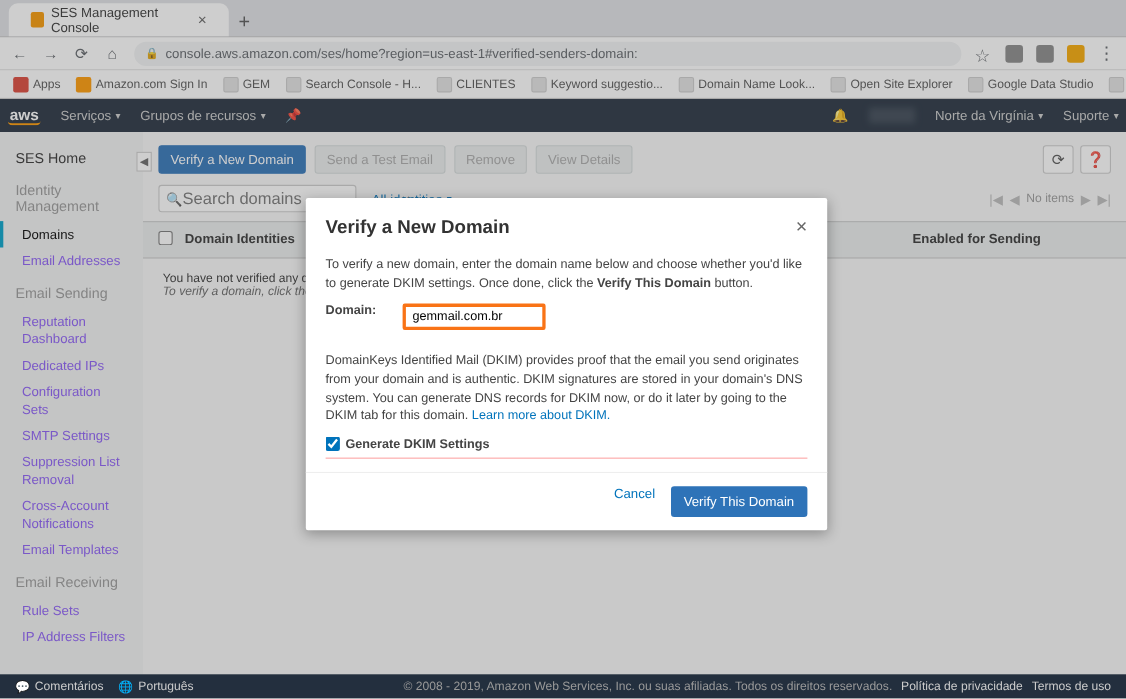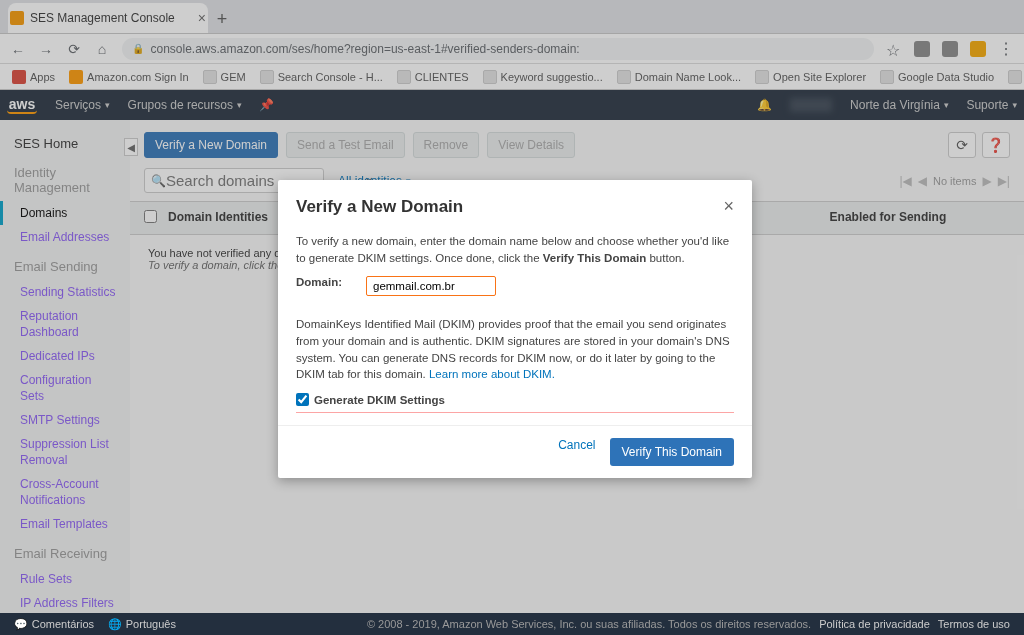--- a/index.html
+++ b/index.html
@@ -1,20 +1,20 @@
 <!DOCTYPE html>
 <html><head>
 <meta charset="utf-8">
 <style>
 * { margin: 0; padding: 0; box-sizing: border-box; font-family: "Helvetica Neue", Arial, sans-serif; }
 body { width: 1024px; height: 635px; background: #f2f3f3; overflow: hidden; position: relative; }
 
 
 .browser-top { background: #dfe1e5; height: 34px; display: flex; align-items: flex-end; border-bottom: 1px solid #c7c7c7; }
-.tab { background: #fff; height: 30px; width: 200px; margin-left: 8px; border-radius: 8px 8px 0 0; display: flex; align-items: center; padding: 0 2px; font-size: 12px; color: #333; gap: 6px; }
+.tab { background: #fff; height: 30px; width: 200px; margin-left: 8px; border-radius: 8px 8px 0 0; display: flex; align-items: center; padding: 0 20px; font-size: 12px; color: #333; gap: 6px; }
 .tab-favicon { width: 14px; height: 14px; background: #f79700; border-radius: 2px; }
 .tab-close { margin-left: auto; color: #666; font-size: 14px; }
 .new-tab { width: 28px; height: 28px; display: flex; align-items: center; justify-content: center; color: #555; font-size: 18px; }
 
 .browser-bar { background: #fff; height: 30px; display: flex; align-items: center; padding: 0 10px; gap: 12px; border-bottom: 1px solid #dcdcdc; }
 .nav-arrow { color: #5f6368; font-size: 14px; width: 16px; text-align: center; }
 .url-bar { flex: 1; background: #f1f3f4; border-radius: 14px; height: 22px; display: flex; align-items: center; padding: 0 10px; font-size: 12px; color: #5f6368; gap: 6px; }
 .url-lock { font-size: 10px; }
 .ext-icon { width: 16px; height: 16px; background: #888; border-radius: 3px; }
 .ext-icon.orange { background: #f7a800; }
@@ -76,21 +76,21 @@
 .overlay { position: absolute; inset: 0; background: rgba(80,80,80,0.28); }
 .modal { position: absolute; left: 278px; top: 180px; width: 474px; background: #fff; border-radius: 2px; box-shadow: 0 3px 12px rgba(0,0,0,0.3); }
 .modal-head { padding: 16px 18px 12px; display:flex; align-items:center; }
 .modal-title { font-size: 17px; font-weight: 600; color: #333; }
 .modal-close { margin-left:auto; color:#666; font-size:18px; cursor:pointer; }
 .modal-body { padding: 4px 18px 12px; font-size: 11.5px; color: #444; border-bottom: 1px solid #eee; }
 .modal-body p { margin-bottom: 10px; line-height: 1.45; }
 .modal-body b { font-weight: 600; }
 .domain-row { display:flex; gap:24px; margin-bottom:20px; }
 .domain-label { font-weight:600; }
-.domain-input { border:1px solid #f97316; padding:3px 6px; font-size:11.5px; width:130px; border-radius:2px; }
+.domain-input { border:3px solid #f97316; padding:3px 6px; font-size:11.5px; width:130px; border-radius:2px; }
 .link { color:#0073bb; }
 .check-row { display:flex; align-items:center; gap:5px; font-weight:600; margin-top:4px; padding-bottom:6px; border-bottom: 1px solid #fca5a5;}
 .check-row input { accent-color:#0073bb; }
 .modal-foot { padding: 12px 18px; display:flex; justify-content:flex-end; gap:14px; align-items:flex-start; }
 .foot-cancel { color:#0073bb; font-size:12px; font-weight:500; }
 .foot-verify { background:#2e73b8; color:#fff; border:none; padding:7px 12px; border-radius:3px; font-size:12px; font-weight:500; }
 
 
 .bottombar { position:absolute; bottom:0; left:0; right:0; height:22px; background:#232f3e; display:flex; align-items:center; padding:0 14px; color:#ccc; font-size:11px; gap:14px; }
 .bottom-link { display:flex; align-items:center; gap:4px; }
@@ -199,21 +199,20 @@
   <aside class="sidebar">
     <div class="side-collapse">◀</div>
     <div class="side-title">SES Home</div>
     <div class="side-head">Identity Management</div>
     <div id="identity-items">
         <div class="side-item active">Domains</div>
         <div class="side-item">Email Addresses</div>
       </div>
     <div class="side-head">Email Sending</div>
     <div id="sending-items">
-        <div class="side-item">Sending Statistics</div>
         <div class="side-item">Reputation Dashboard</div>
         <div class="side-item">Dedicated IPs</div>
         <div class="side-item">Configuration Sets</div>
         <div class="side-item">SMTP Settings</div>
         <div class="side-item">Suppression List Removal</div>
         <div class="side-item">Cross-Account Notifications</div>
         <div class="side-item">Email Templates</div>
       </div>
     <div class="side-head">Email Receiving</div>
     <div id="receiving-items">

